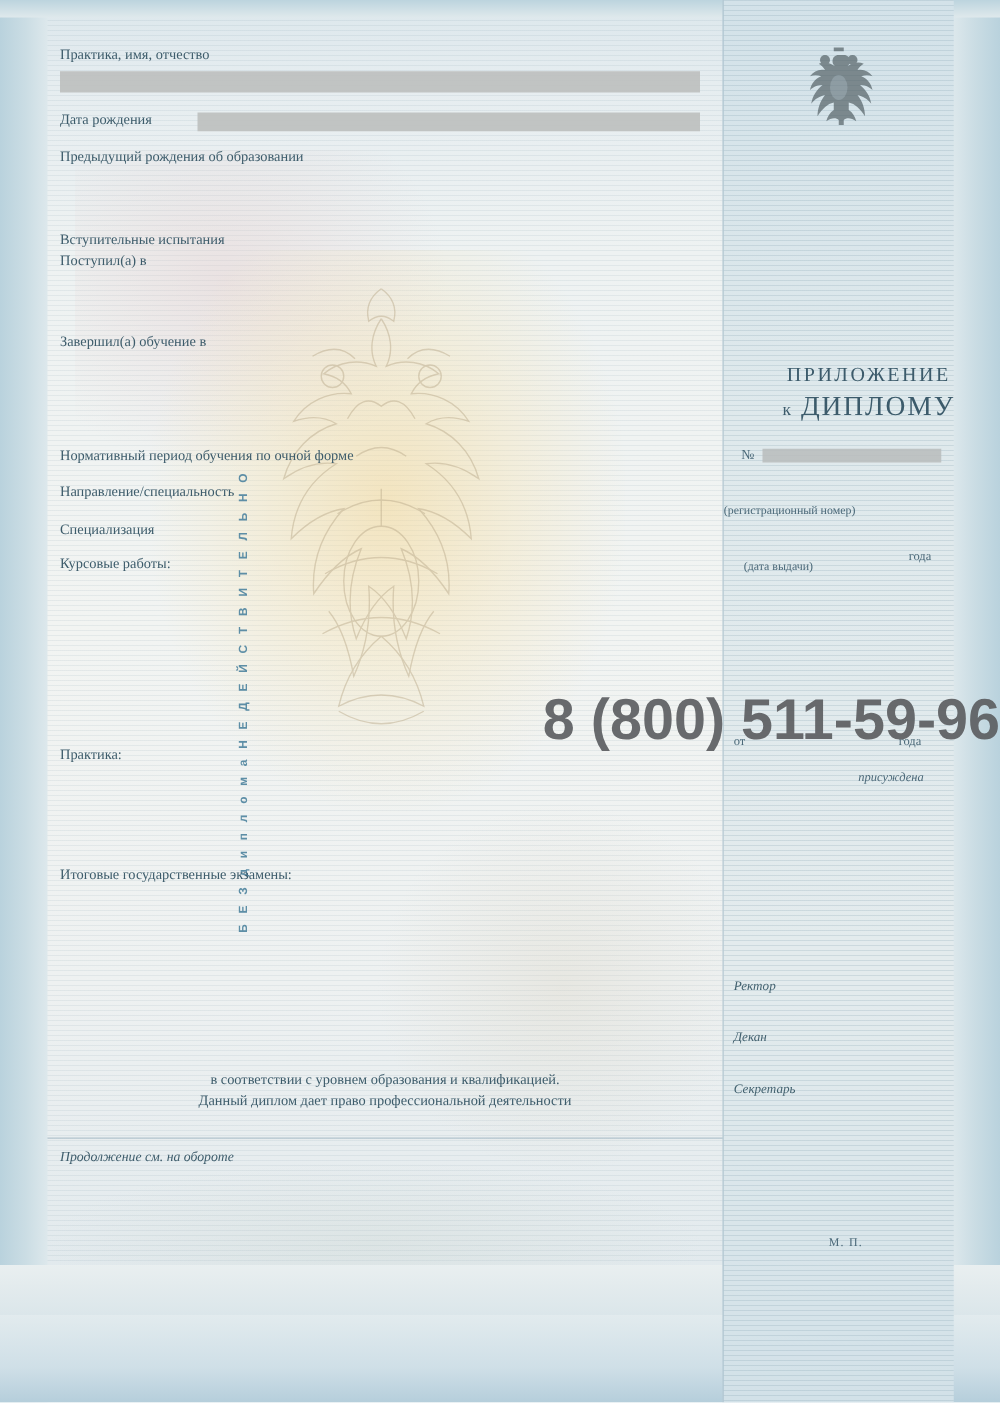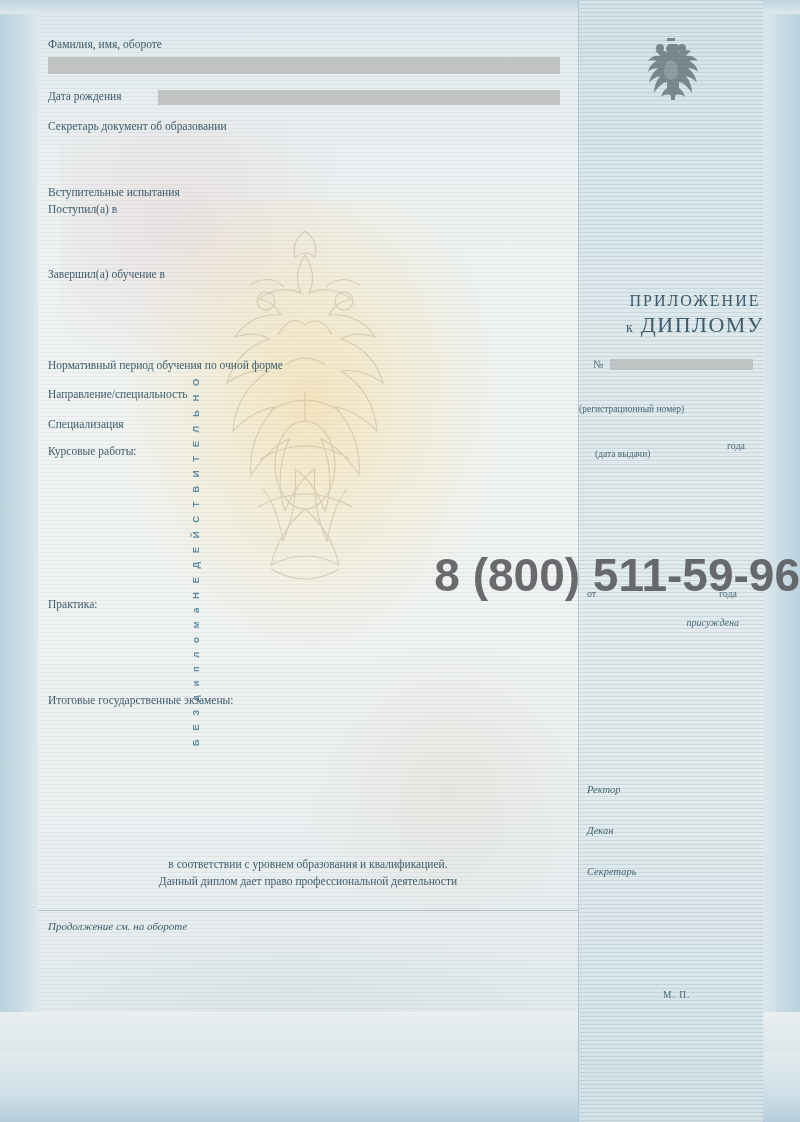--- a/index.html
+++ b/index.html
@@ -430,27 +430,27 @@
 
     <div class="sig rektor">Ректор</div>
     <div class="sig dekan">Декан</div>
     <div class="sig sekretar">Секретарь</div>
 
     <div class="mp">М. П.</div>
   </div>
 
   <div class="main-col">
 
-    <div class="lbl" style="top:38px; left:10px;">Фамилия, имя, обороте</div>
+    <div class="lbl" style="top:38px; left:10px;">Практика, имя, отчество</div>
     <div class="redact-l" style="top:57px; left:10px; width:512px; height:17px;"></div>
 
     <div class="lbl" style="top:90px; left:10px;">Дата рождения</div>
     <div class="redact-l" style="top:90px; left:120px; width:402px; height:15px;"></div>
 
-    <div class="lbl" style="top:120px; left:10px;">Секретарь документ об образовании</div>
+    <div class="lbl" style="top:120px; left:10px;">Предыдущий рождения об образовании</div>
 
     <div class="lbl" style="top:186px; left:10px;">Вступительные испытания</div>
     <div class="lbl" style="top:203px; left:10px;">Поступил(а) в</div>
 
     <div class="lbl" style="top:268px; left:10px;">Завершил(а) обучение в</div>
 
     <div class="lbl" style="top:359px; left:10px;">Нормативный период обучения по очной форме</div>
     <div class="lbl" style="top:388px; left:10px;">Направление/специальность</div>
     <div class="lbl" style="top:418px; left:10px;">Специализация</div>
     <div class="lbl" style="top:445px; left:10px;">Курсовые работы:</div>

